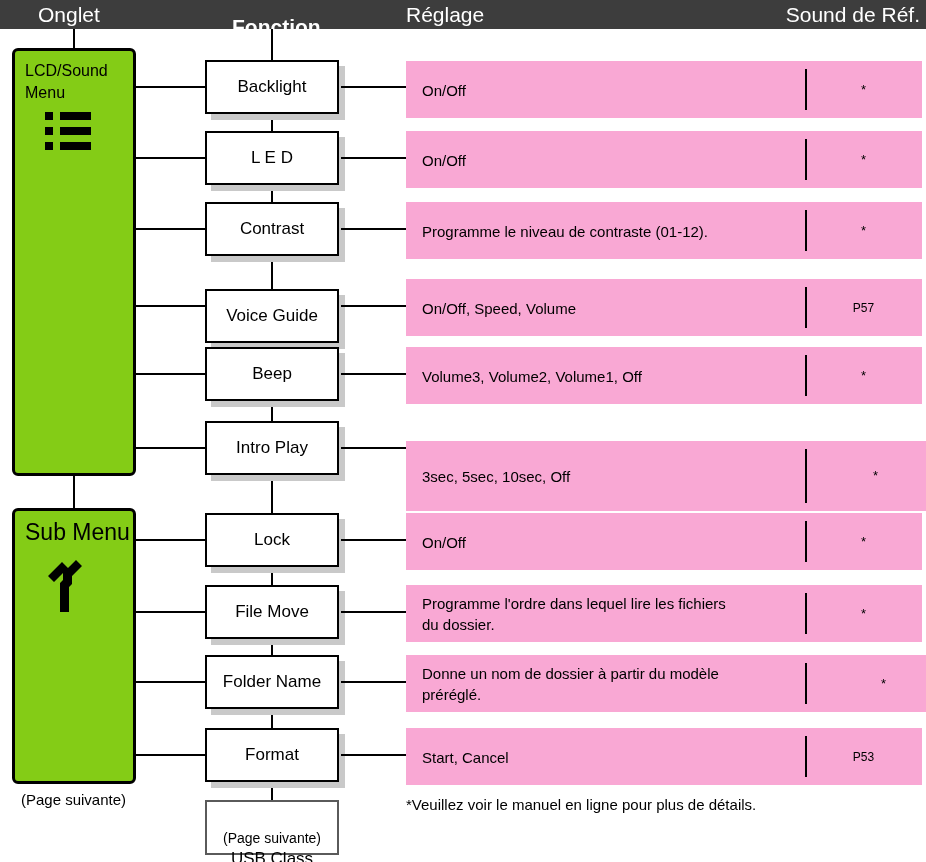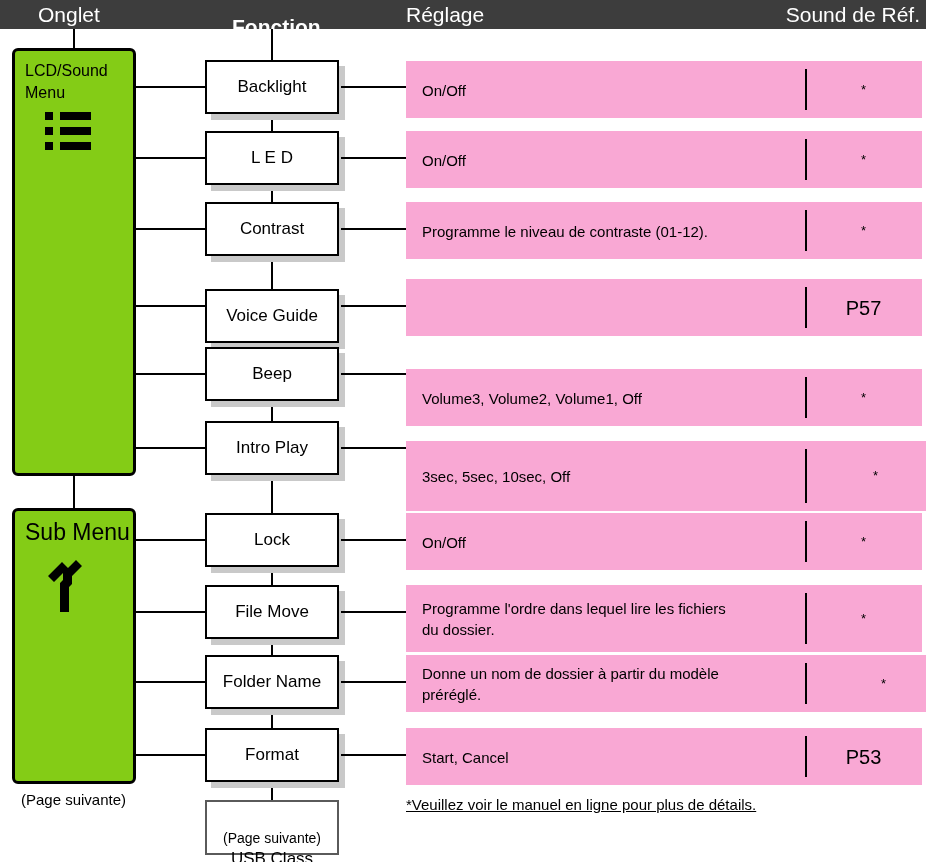--- a/index.html
+++ b/index.html
@@ -157,21 +157,21 @@
   .set-divider {
     position: absolute;
     left: 399px; top: 8px; bottom: 8px;
     width: 2px; background: #000000;
   }
   .set-page {
     position: absolute;
     left: 399px; right: 0; top: 50%;
     transform: translateY(-50%);
     text-align: center;
-    font-size: 20px;
+    font-size: 12px;
     line-height: 20px;
   }
   .set-page.star { font-size: 13px; }
 
   
   .line-h {
     position: absolute;
     height: 2px; background: #000000;
   }
   .line-v {
@@ -180,21 +180,21 @@
   }
 
   
   .footnote {
     position: absolute;
     font-size: 15px;
     line-height: 20px;
     white-space: nowrap;
   }
   #footnote-left  { left: 21px;  top: 790px; }
-  #footnote-right { left: 406px; top: 795px; text-decoration: underline; }
+  #footnote-right { left: 406px; top: 795px; }
 </style>
 </head>
 <body>
 
 <div id="header-bar"></div>
 <div class="header-label" id="header-onglet">Onglet</div>
 <div class="header-label" id="header-fonction">Fonction</div>
 <div class="header-label" id="header-reglage">Réglage</div>
 <div class="header-label" id="header-page">Sound de Réf.</div>
 
@@ -267,30 +267,31 @@
   <div class="set-divider"></div>
   <div class="set-page star">*</div>
 </div>
 
 <div class="line-h" style="left:136px; top:305px; width:69px;"></div>
 <div class="fn-box" style="left:205px; top:279px;margin-top:10px;">
   <div class="fn-label">Voice Guide</div>
 </div>
 <div class="line-h" style="left:341px; top:305px; width:65px;"></div>
 <div class="set-row" style="top:279px; height:57px;">
+  <div class="set-desc">On/Off, Speed, Volume</div>
   <div class="set-divider"></div>
   <div class="set-page">P57</div>
 </div>
 
 <div class="line-h" style="left:136px; top:373px; width:69px;"></div>
 <div class="fn-box" style="left:205px; top:347px;">
   <div class="fn-label">Beep</div>
 </div>
 <div class="line-h" style="left:341px; top:373px; width:65px;"></div>
-<div class="set-row" style="top:347px; height:57px;margin-top:22px;">
+<div class="set-row" style="top:347px; height:57px;">
   <div class="set-desc">Volume3, Volume2, Volume1, Off</div>
   <div class="set-divider"></div>
   <div class="set-page star">*</div>
 </div>
 
 <div class="line-h" style="left:136px; top:447px; width:69px;"></div>
 <div class="fn-box" style="left:205px; top:421px;">
   <div class="fn-label">Intro Play</div>
 </div>
 <div class="line-h" style="left:341px; top:447px; width:65px;"></div>
@@ -309,21 +310,21 @@
   <div class="set-desc">On/Off</div>
   <div class="set-divider"></div>
   <div class="set-page star">*</div>
 </div>
 
 <div class="line-h" style="left:136px; top:611px; width:69px;"></div>
 <div class="fn-box" style="left:205px; top:585px;">
   <div class="fn-label">File Move</div>
 </div>
 <div class="line-h" style="left:341px; top:611px; width:65px;"></div>
-<div class="set-row" style="top:585px; height:67px;">
+<div class="set-row" style="top:585px; height:57px;">
   <div class="set-desc">Programme l'ordre dans lequel lire les fichiers
 du dossier.</div>
   <div class="set-divider"></div>
   <div class="set-page star">*</div>
 </div>
 
 <div class="line-h" style="left:136px; top:681px; width:69px;"></div>
 <div class="fn-box" style="left:205px; top:655px;">
   <div class="fn-label">Folder Name</div>
 </div>

